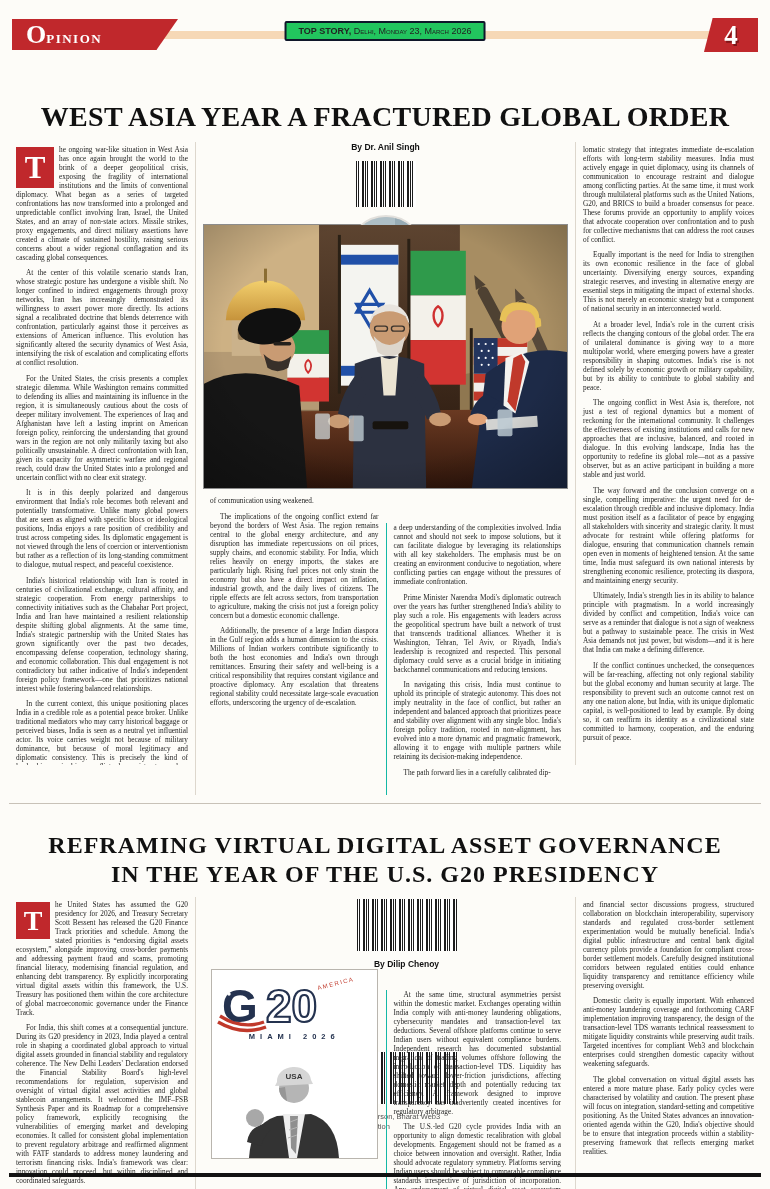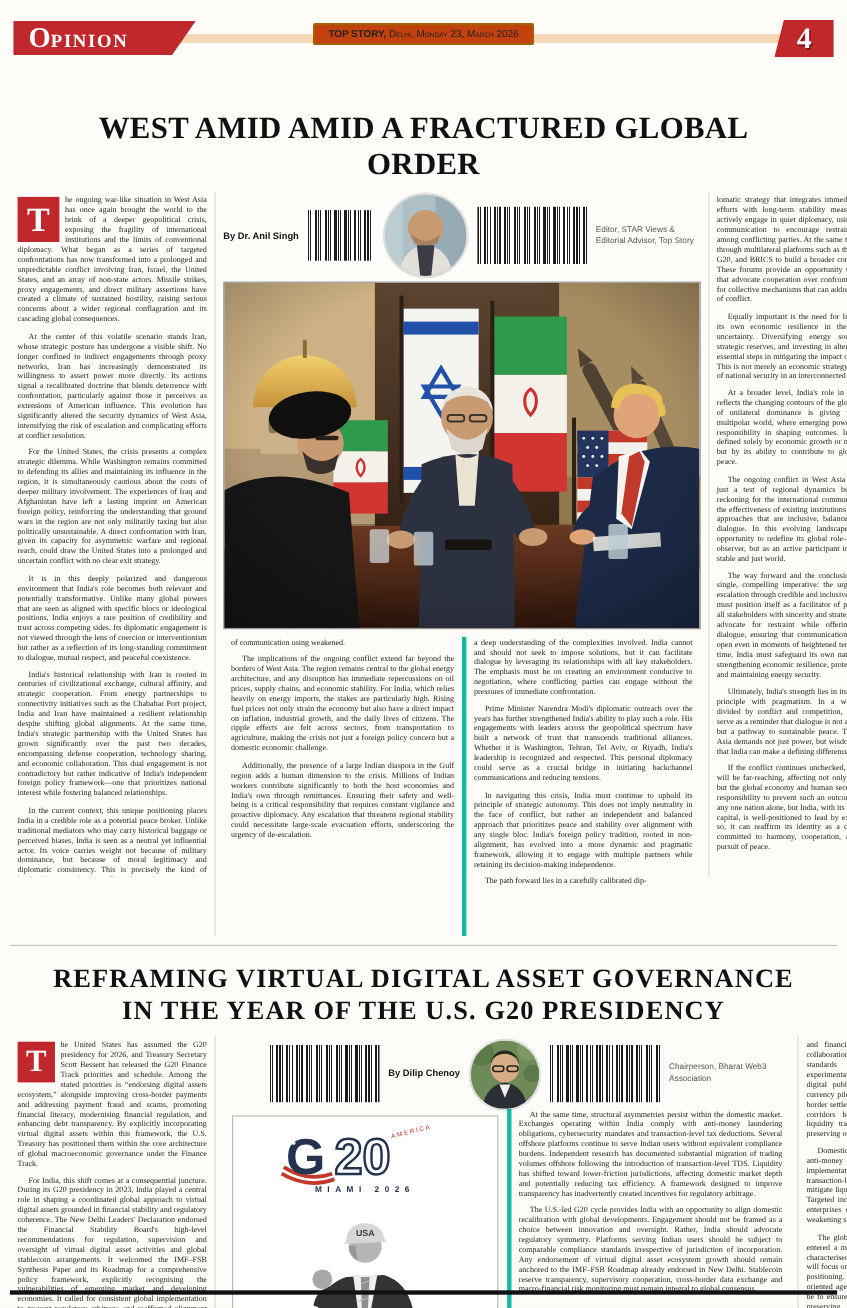--- a/index.html
+++ b/index.html
@@ -6,57 +6,57 @@
   .page{position:relative;width:770px;height:1189px;margin:0 auto;background:#fdfcf8;
         font-family:"Liberation Serif",serif;color:#1c1c1c;overflow:hidden;}
 
   
   .topbar{position:relative;height:34px;margin-top:18px;}
   .band{position:absolute;left:34px;right:34px;top:13px;height:8px;background:#f6d8b6;}
   .opinion-banner{position:absolute;left:12px;top:1px;width:152px;height:31px;background:#c0282c;
       clip-path:polygon(0 0,100% 0,87% 100%,0 100%);color:#fff;display:flex;align-items:baseline;
       padding-left:14px;box-shadow:1px 2px 2px rgba(0,0,0,.25);}
   .op-initial{font-size:26px;line-height:31px;font-weight:700;}
-  .op-rest{font-size:17px;line-height:29px;font-weight:700;letter-spacing:1.5px;}
-  .topstory-box{position:absolute;left:50%;transform:translateX(-50%);top:3px;background:#c2410c;
-      border:2px solid #a16207;border-radius:2px;padding:3px 12px;white-space:nowrap;
+  .op-rest{font-size:13px;line-height:29px;font-weight:700;letter-spacing:1.5px;}
+  .topstory-box{position:absolute;left:50%;transform:translateX(-50%);top:3px;background:#22c55e;
+      border:2px solid #0f172a;border-radius:2px;padding:3px 12px;white-space:nowrap;
       font-family:"Liberation Sans",sans-serif;font-size:9px;color:#222;}
   .topstory-box b{font-weight:700;}
   .topstory-box span{font-variant:small-caps;}
   .pagenum-banner{position:absolute;right:12px;top:0;width:54px;height:34px;background:#c0282c;
       clip-path:polygon(16% 0,100% 0,100% 100%,0 100%);color:#fff;text-align:center;
       font:700 27px/34px "Liberation Serif",serif;text-shadow:1.5px 1.5px 0 #7e1517;
       box-shadow:1px 2px 2px rgba(0,0,0,.25);}
 
   
   h1{margin:16px 36px 8px;text-align:center;font-weight:700;color:#111;}
   .h-a1{font-size:28px;line-height:1.17;letter-spacing:.3px;}
-  .h-a2{font-size:24px;line-height:1.2;letter-spacing:1px;margin-top:16px;}
+  .h-a2{font-size:24px;line-height:1.2;letter-spacing:1px;margin-top:27px;}
 
   
   .cols{display:grid;grid-template-columns:186px 1fr 186px;padding:0 9px;align-items:start;}
   .colpad{padding:3px 7px 0 7px;}
   .vr{border-left:1px solid #ddd7cd;}
   .subcols{display:grid;grid-template-columns:1fr 1fr;}
   .subcols>div{padding:0 7px;}
-  .subcols>div:last-child{border-left:4px solid #14b8a6;}
+  .subcols>div:last-child{border-left:1px solid #14b8a6;margin-top:27px;}
 
   
   .body p{margin:0 0 6.5px;text-align:justify;font-size:7.3px;line-height:1.235;text-indent:10px;color:#242424;}
   .body p.lead,.body p.cont{text-indent:0;}
   .dropcap{float:left;width:38px;height:41px;margin:2px 5px 1px 0;background:#c0282c;color:#fff;
       text-align:center;font:700 31px/41px "Liberation Serif",serif;}
   .dropcap.small{width:34px;height:37px;font-size:28px;line-height:37px;}
   .a1-col{height:620px;overflow:hidden;}
   .a1-sub{height:272px;overflow:hidden;}
   .a2-col{height:382px;overflow:hidden;}
   .a2-sub3{height:330px;overflow:hidden;}
 
   
-  .byline-row{display:flex;align-items:center;justify-content:flex-start;gap:8px;height:80px;}
+  .byline-row{display:flex;align-items:center;justify-content:flex-start;gap:8px;height:80px;flex-direction:column;}
   .byline-row.compact{height:64px;align-items:flex-start;padding-top:2px;margin-left:42px;}
   .byline-name{font:700 8.5px/1.3 "Liberation Sans",sans-serif;color:#111;white-space:nowrap;align-self:center;}
   .author-title{font:400 7.5px/1.4 "Liberation Sans",sans-serif;color:#555;width:95px;align-self:center;}
   .avatar{width:74px;height:74px;border-radius:50%;overflow:hidden;border:2px solid #e2e0dc;flex:none;background:#ccc;}
   .avatar.small{width:62px;height:62px;}
   .barcode{height:52px;width:60px;flex:none;align-self:center;
       background:repeating-linear-gradient(90deg,#1c1c1c 0 1px,#fff 1px 2px,#1c1c1c 2px 3px,#fff 3px 6px,#1c1c1c 6px 8px,#fff 8px 9px);}
   .barcode.wide{width:100px;}
   .barcode.short{height:46px;}
 
@@ -83,21 +83,21 @@
       <b>TOP STORY,</b><span> Delhi, Monday 23, March 2026</span>
     </div>
     <div class="pagenum-banner">
       <span>4</span>
     </div>
   </header>
 
   <section class="article body">
     <h1 class="h-a1">
       <br>
-      <span>WEST AMID AMID A FRACTURED GLOBAL ORDER</span>
+      <span>WEST ASIA YEAR A FRACTURED GLOBAL ORDER</span>
     </h1>
 
     <div class="cols">
 
       <div class="colpad a1-col">
         <p class="lead"><span class="dropcap">T</span><span>he ongoing war-like situation in West Asia has once again brought the world to the brink of a deeper geopolitical crisis, exposing the fragility of international institutions and the limits of conventional diplomacy. What began as a series of targeted confrontations has now transformed into a prolonged and unpredictable conflict involving Iran, Israel, the United States, and an array of non-state actors. Missile strikes, proxy engagements, and direct military assertions have created a climate of sustained hostility, raising serious concerns about a wider regional conflagration and its cascading global consequences.</span></p>
         <p>At the center of this volatile scenario stands Iran, whose strategic posture has undergone a visible shift. No longer confined to indirect engagements through proxy networks, Iran has increasingly demonstrated its willingness to assert power more directly. Its actions signal a recalibrated doctrine that blends deterrence with confrontation, particularly against those it perceives as extensions of American influence. This evolution has significantly altered the security dynamics of West Asia, intensifying the risk of escalation and complicating efforts at conflict resolution.</p>
         <p>For the United States, the crisis presents a complex strategic dilemma. While Washington remains committed to defending its allies and maintaining its influence in the region, it is simultaneously cautious about the costs of deeper military involvement. The experiences of Iraq and Afghanistan have left a lasting imprint on American foreign policy, reinforcing the understanding that ground wars in the region are not only militarily taxing but also politically unsustainable. A direct confrontation with Iran, given its capacity for asymmetric warfare and regional reach, could draw the United States into a prolonged and uncertain conflict with no clear exit strategy.</p>
         <p>It is in this deeply polarized and dangerous environment that India's role becomes both relevant and potentially transformative. Unlike many global powers that are seen as aligned with specific blocs or ideological positions, India enjoys a rare position of credibility and trust across competing sides. Its diplomatic engagement is not viewed through the lens of coercion or interventionism but rather as a reflection of its long-standing commitment to dialogue, mutual respect, and peaceful coexistence.</p>
         <p>India's historical relationship with Iran is rooted in centuries of civilizational exchange, cultural affinity, and strategic cooperation. From energy partnerships to connectivity initiatives such as the Chabahar Port project, India and Iran have maintained a resilient relationship despite shifting global alignments. At the same time, India's strategic partnership with the United States has grown significantly over the past two decades, encompassing defense cooperation, technology sharing, and economic collaboration. This dual engagement is not contradictory but rather indicative of India's independent foreign policy framework—one that prioritizes national interest while fostering balanced relationships.</p>

